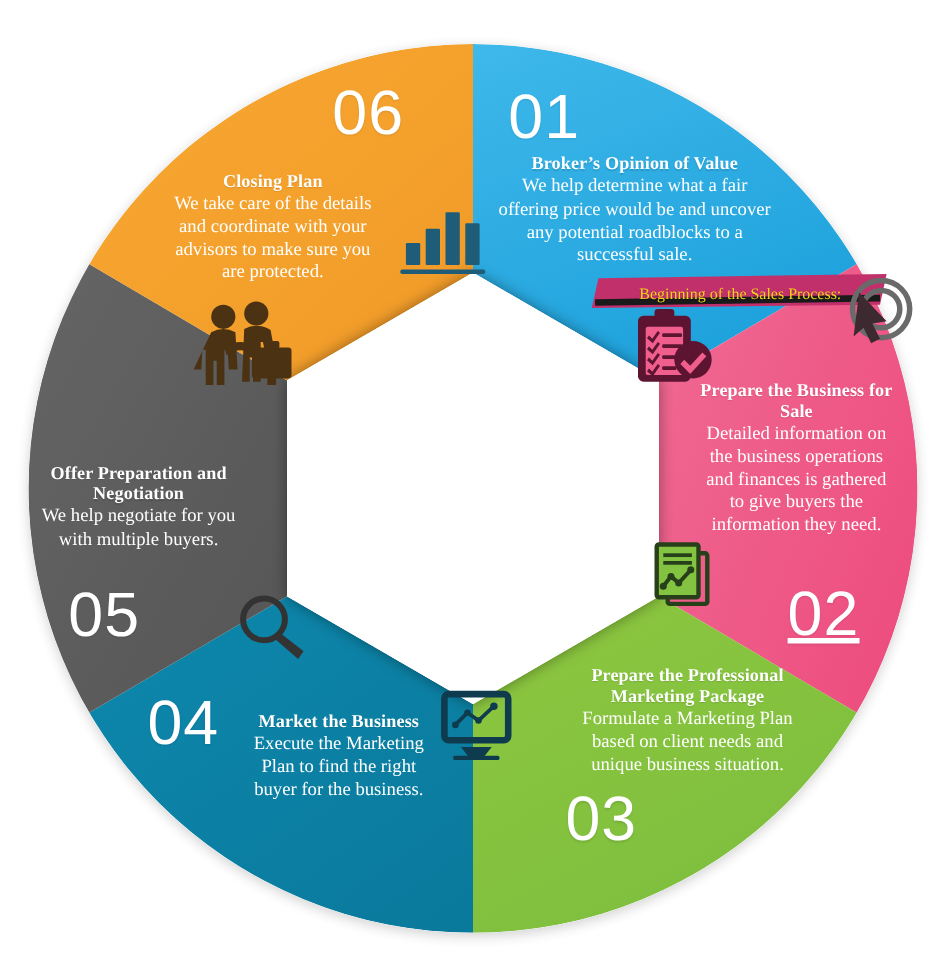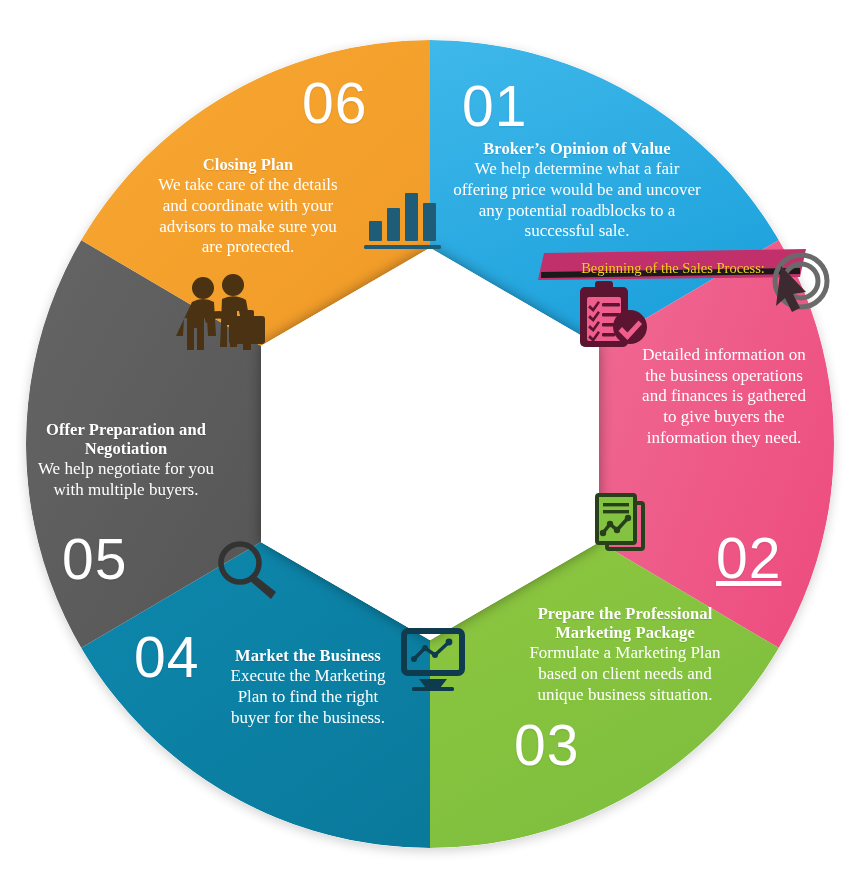--- a/index.html
+++ b/index.html
@@ -188,20 +188,21 @@
   </svg>
 
   <div class="seg-num" id="n01">01</div>
   <div class="seg-text" id="t01">
     <p class="seg-title">Broker’s Opinion of Value</p>
     <p class="seg-desc">We help determine what a fair offering price would be and uncover any potential roadblocks to a successful sale.</p>
   </div>
 
   <div class="seg-num" id="n02">02</div>
   <div class="seg-text" id="t02">
+    <p class="seg-title">Prepare the Business for Sale</p>
     <p class="seg-desc">Detailed information on the business operations and finances is gathered to give buyers the information they need.</p>
   </div>
 
   <div class="seg-num" id="n03">03</div>
   <div class="seg-text" id="t03">
     <p class="seg-title">Prepare the Professional Marketing Package</p>
     <p class="seg-desc">Formulate a Marketing Plan based on client needs and unique business situation.</p>
   </div>
 
   <div class="seg-num" id="n04">04</div>

